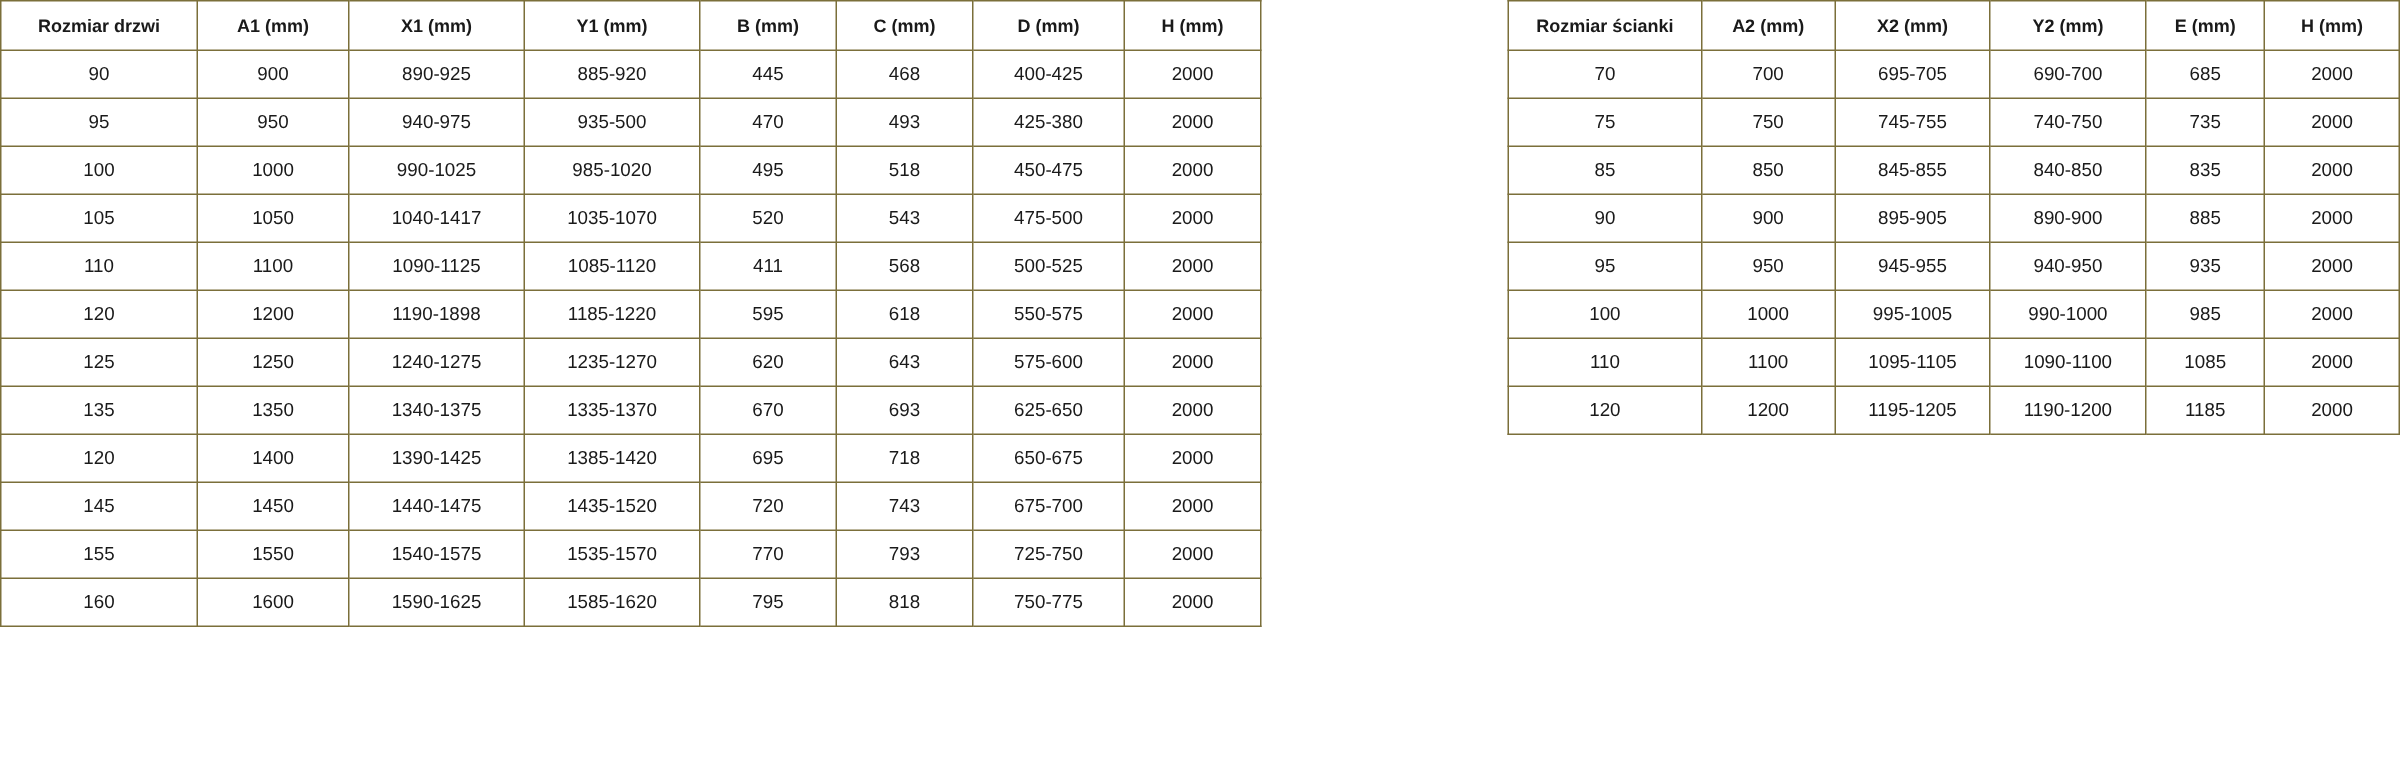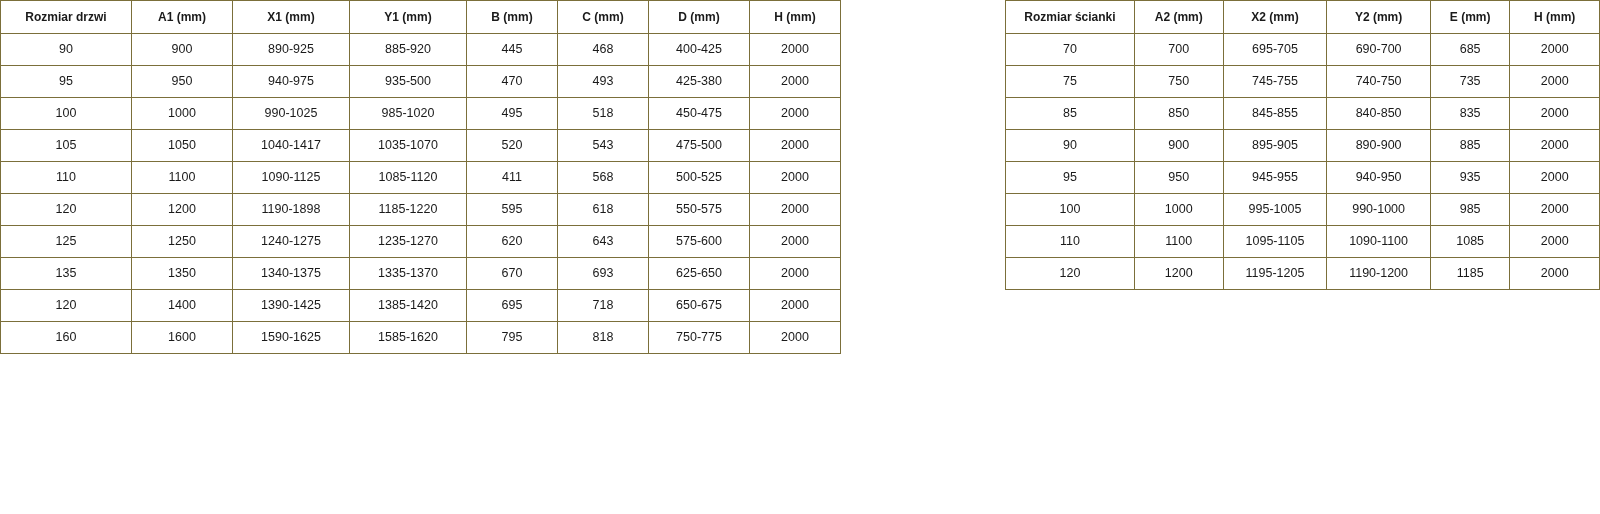--- a/index.html
+++ b/index.html
@@ -184,20 +184,40 @@
             <td>120</td>
             <td>1400</td>
             <td>1390-1425</td>
             <td>1385-1420</td>
             <td>695</td>
             <td>718</td>
             <td>650-675</td>
             <td>2000</td>
           </tr>
           <tr>
+            <td>145</td>
+            <td>1450</td>
+            <td>1440-1475</td>
+            <td>1435-1520</td>
+            <td>720</td>
+            <td>743</td>
+            <td>675-700</td>
+            <td>2000</td>
+          </tr>
+          <tr>
+            <td>155</td>
+            <td>1550</td>
+            <td>1540-1575</td>
+            <td>1535-1570</td>
+            <td>770</td>
+            <td>793</td>
+            <td>725-750</td>
+            <td>2000</td>
+          </tr>
+          <tr>
             <td>160</td>
             <td>1600</td>
             <td>1590-1625</td>
             <td>1585-1620</td>
             <td>795</td>
             <td>818</td>
             <td>750-775</td>
             <td>2000</td>
           </tr>
         </tbody>

